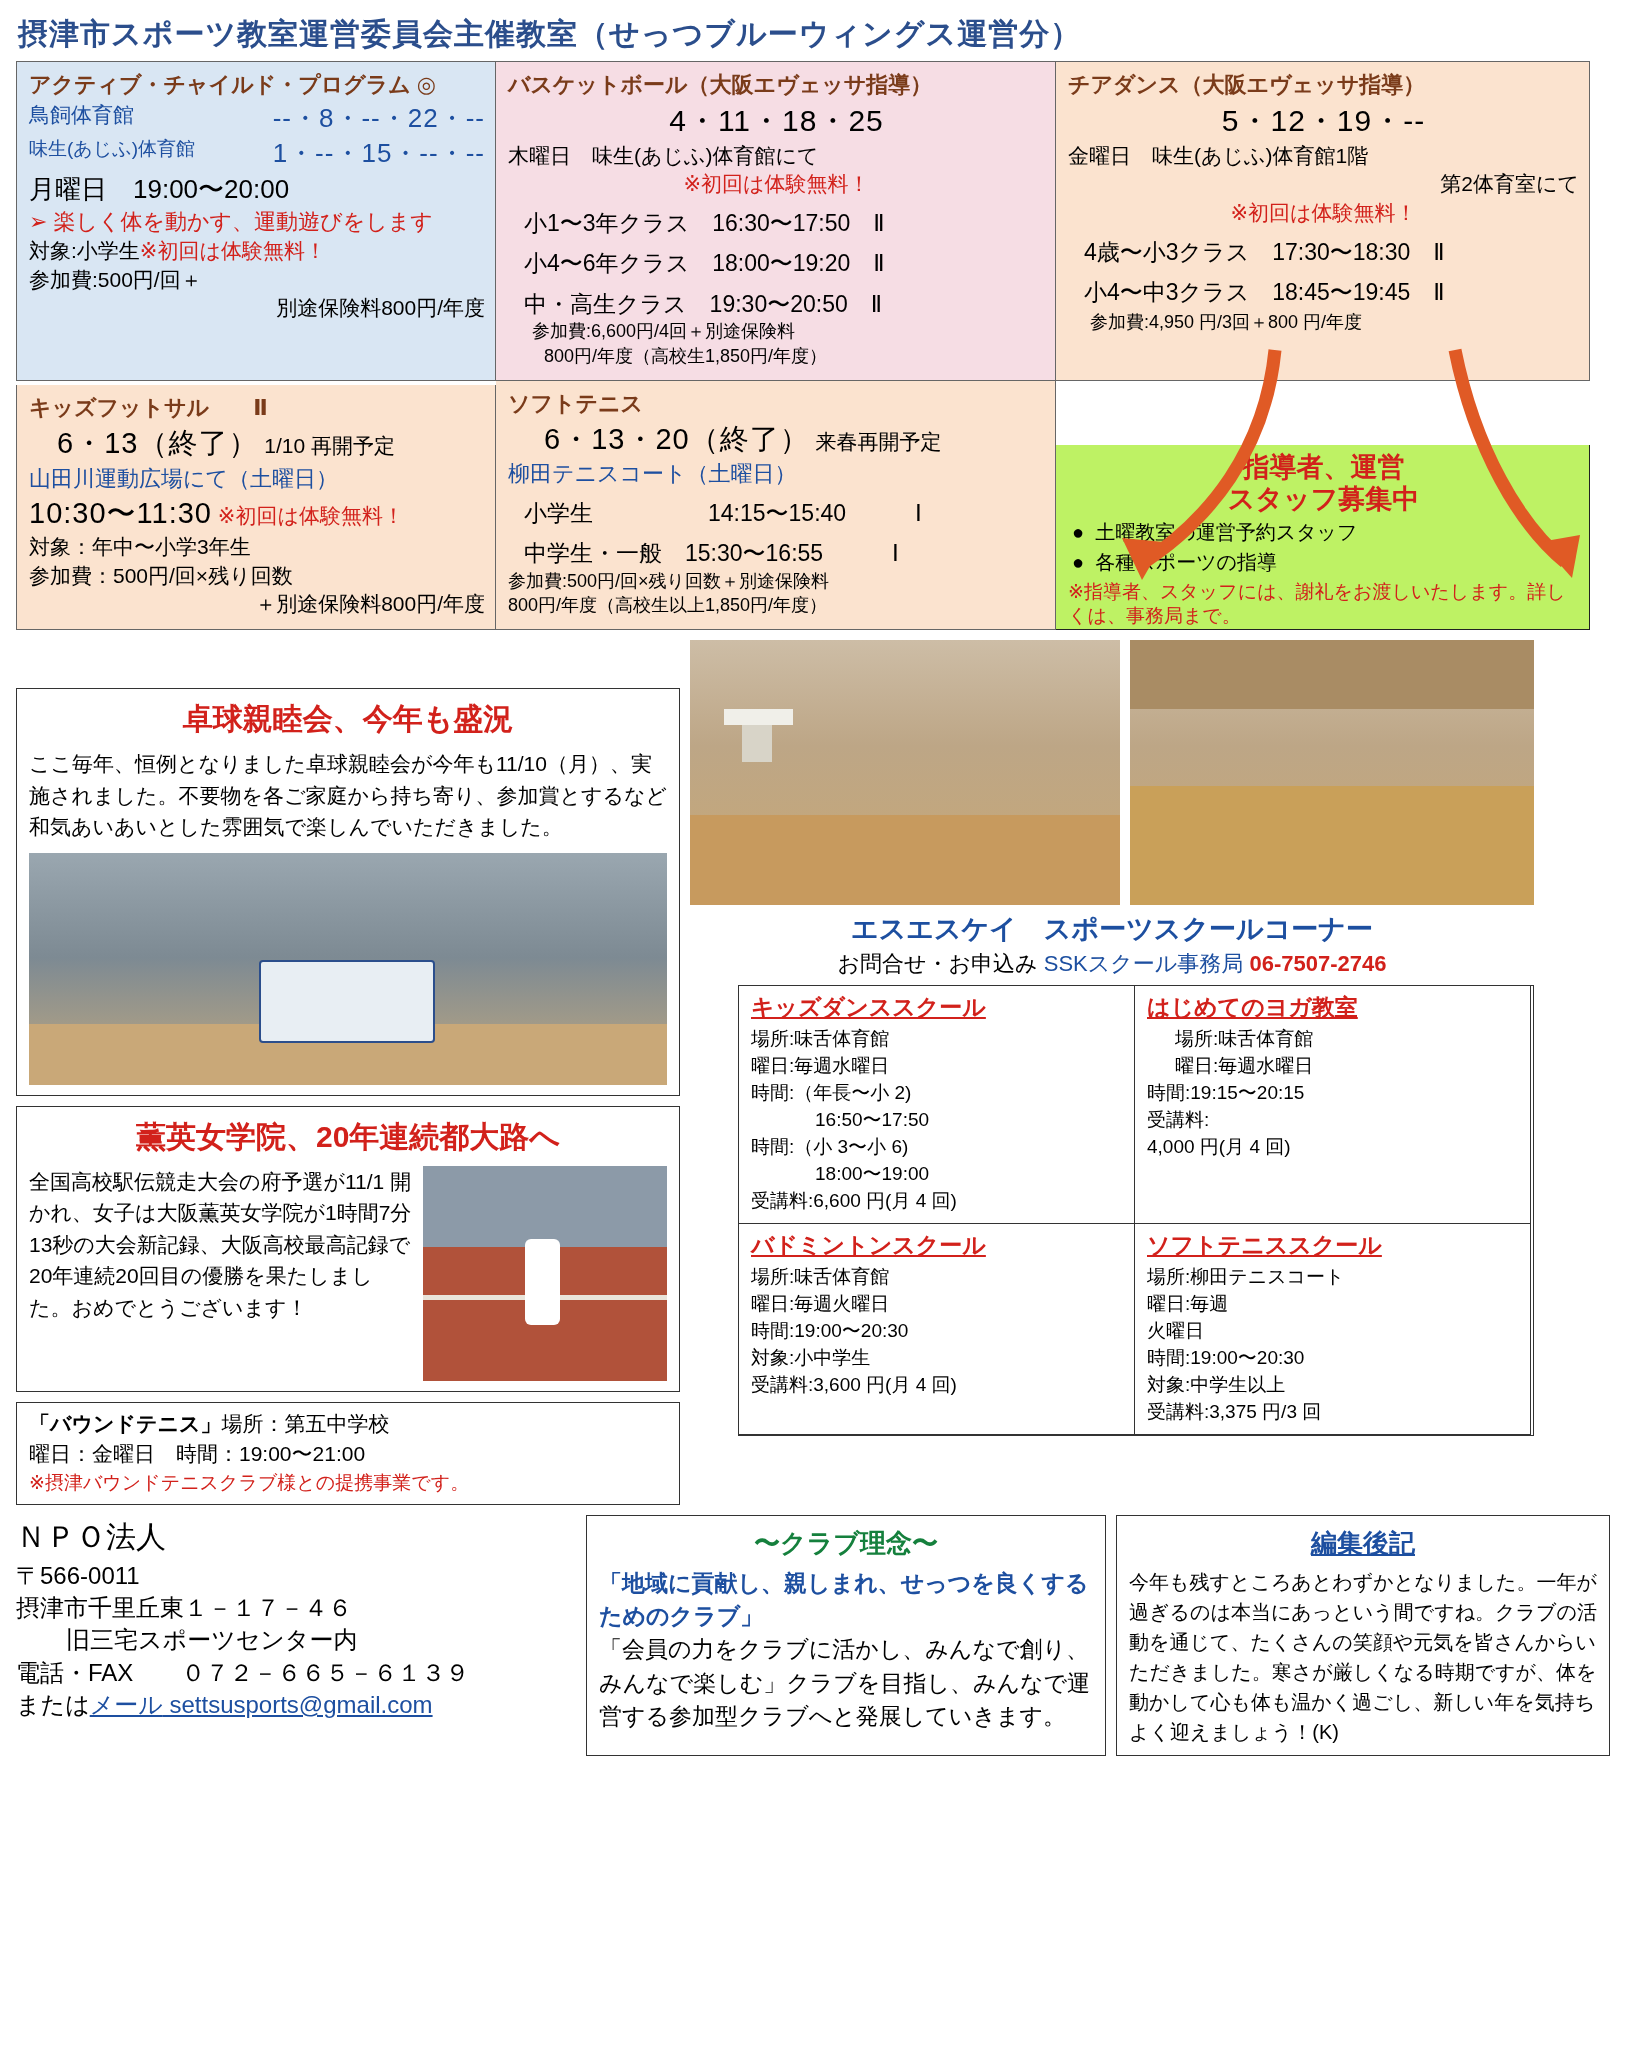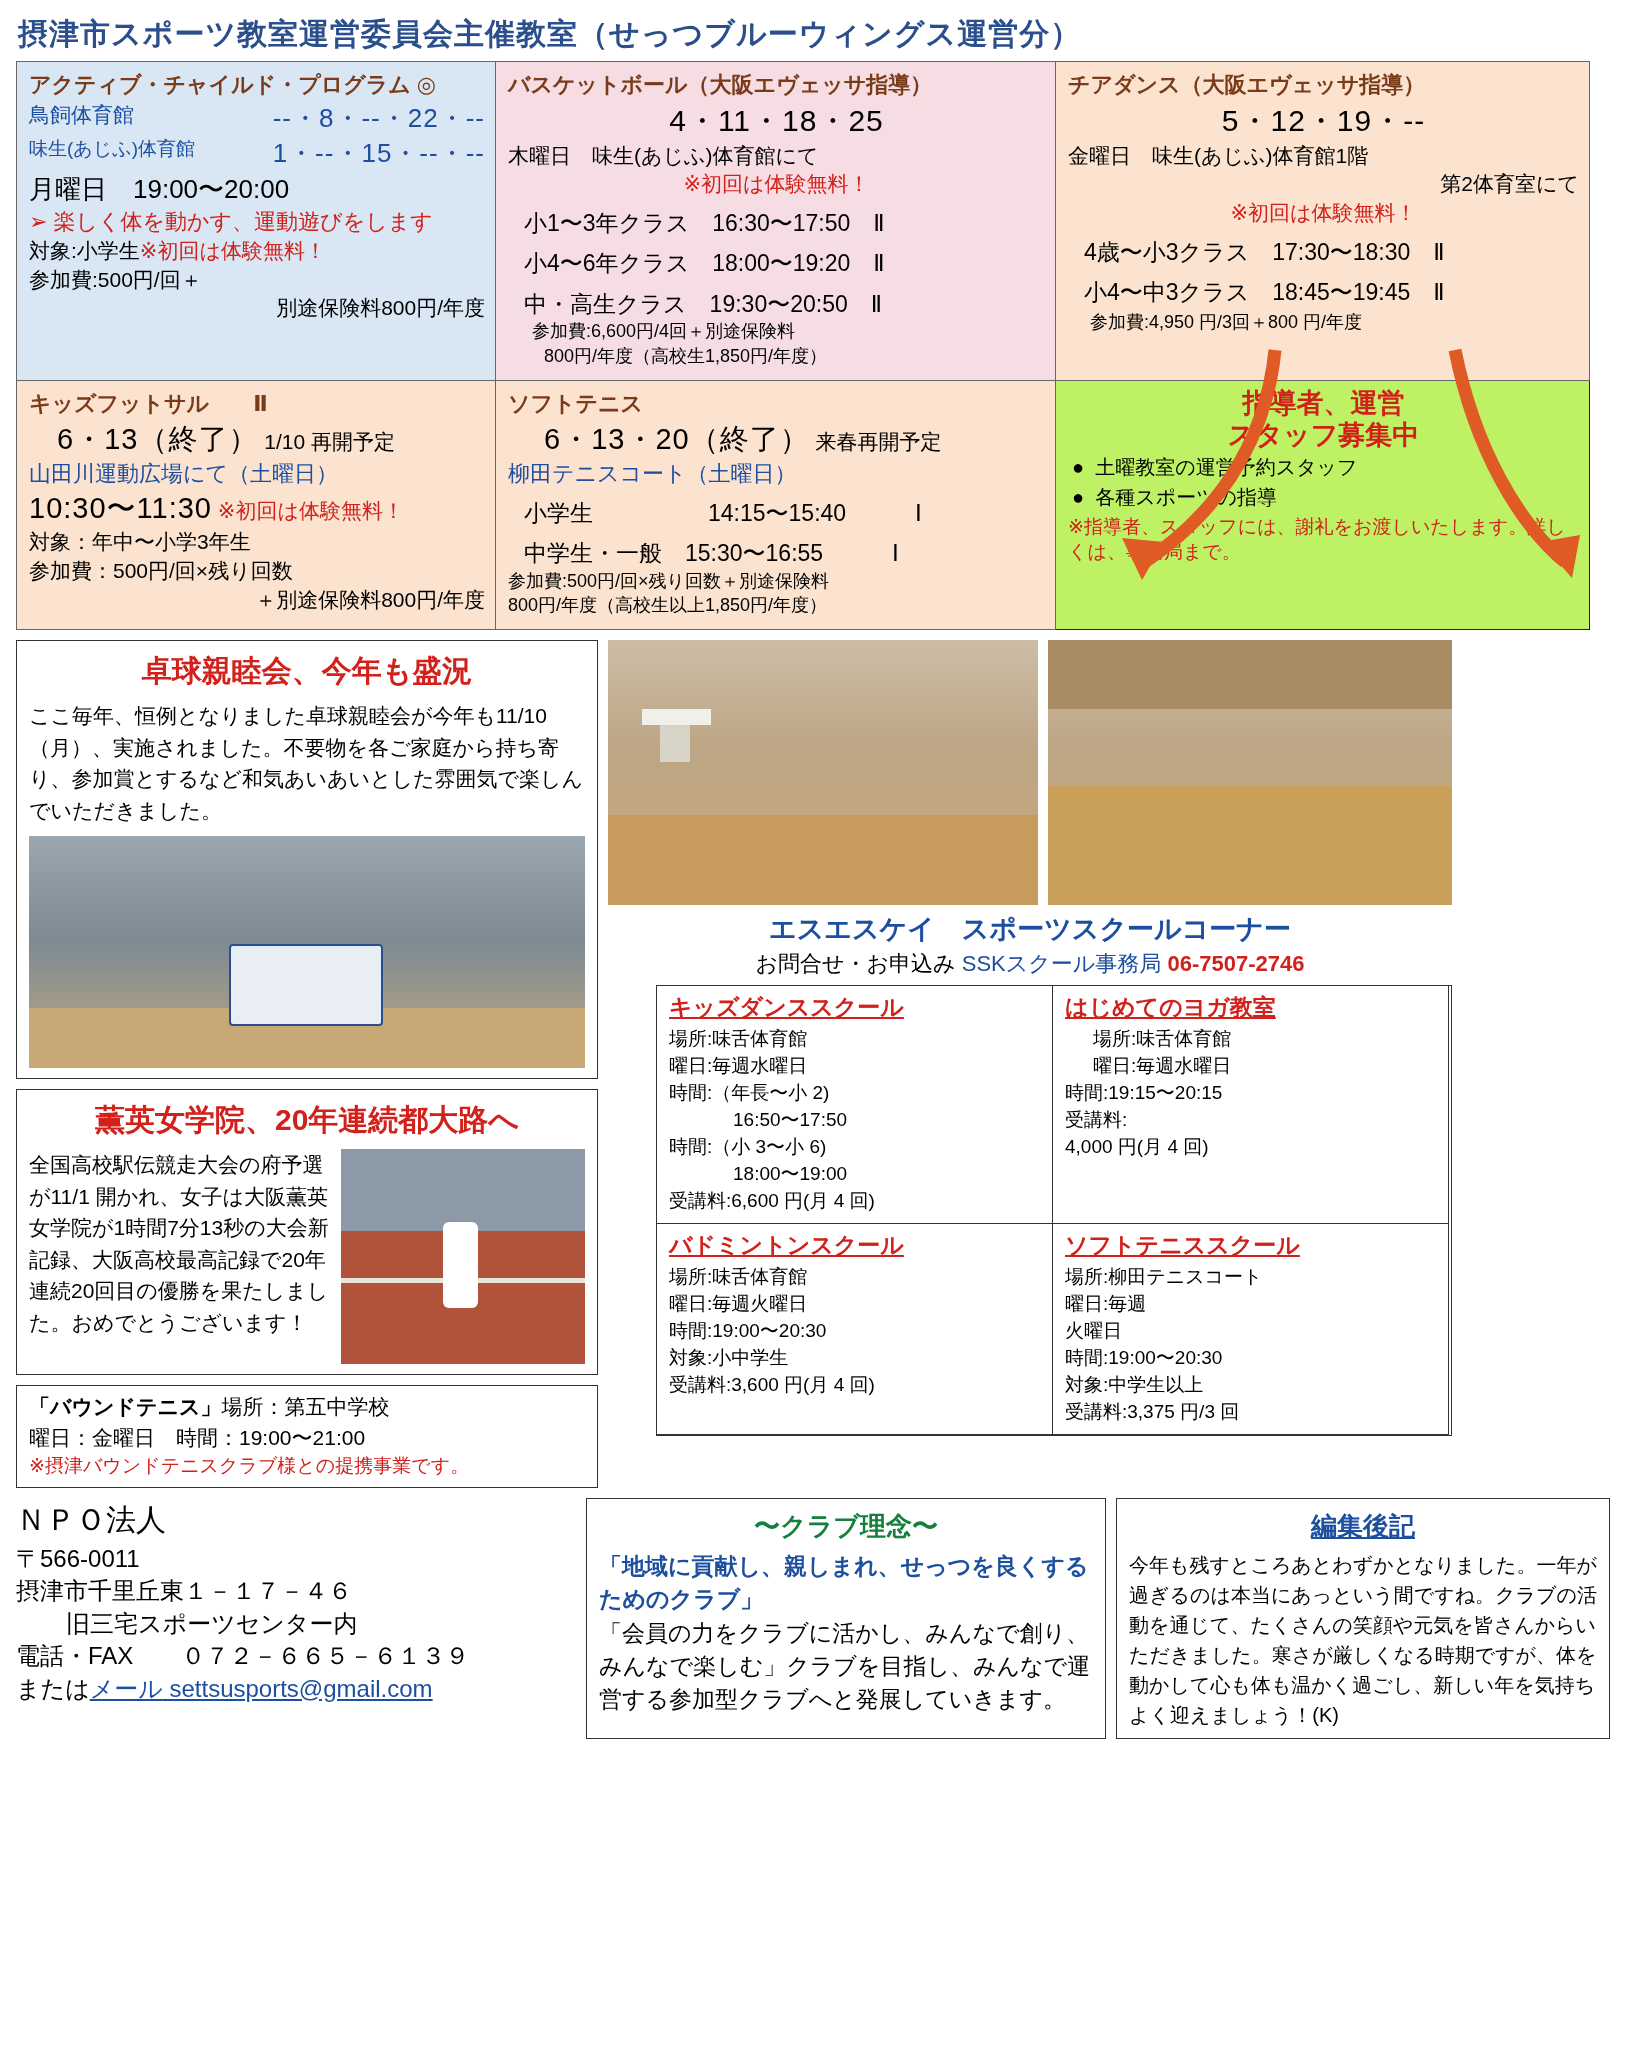--- a/index.html
+++ b/index.html
@@ -21,40 +21,40 @@
   .red{color:#d2211b;}
   .blue{color:#1d4fa0;}
   .ctr{text-align:center;}
 
   
   .grid1{display:flex;margin:0 16px;gap:0;}
   .c-acp{width:480px;background:#d9e6f3;border:1px solid #666;padding:8px 10px 10px 12px;box-sizing:border-box;}
   .c-bb{width:560px;background:#f6dde4;border:1px solid #666;border-left:none;padding:8px 10px 10px 12px;box-sizing:border-box;}
   .c-cd{width:534px;background:#fbe3cf;border:1px solid #666;border-left:none;padding:8px 10px 10px 12px;box-sizing:border-box;}
 
-  .grid2{display:flex;margin:0 16px;}
+  .grid2{display:flex;margin:0 16px;align-items:flex-end;}
   .c-fs{width:480px;background:#fbe3cf;border:1px solid #666;border-top:none;padding:8px 10px 10px 12px;box-sizing:border-box;}
   .c-st{width:560px;background:#fbe3cf;border:1px solid #666;border-top:none;border-left:none;padding:8px 10px 10px 12px;box-sizing:border-box;}
   .c-rec{width:534px;background:#bef264;border:1px solid #222;border-top:none;border-left:none;padding:6px 10px 0 12px;box-sizing:border-box;}
 
   .ln{line-height:1.32;font-size:21px;margin:1px 0;}
   .ln.big{font-size:26px;}
   .ln.mid{font-size:23px;}
   .ln.sm{font-size:18px;}
   .r{text-align:right;}
   .dates{font-size:26px;letter-spacing:1px;}
 
   
   .rec-h{color:#d2211b;font-weight:bold;font-size:27px;text-align:center;line-height:1.2;}
   .rec-li{font-size:20px;margin:3px 0 3px 4px;}
   .rec-note{font-size:19px;color:#d2211b;line-height:1.3;margin-top:4px;}
 
   
   .mid{display:flex;margin:10px 16px 0 16px;gap:10px;}
-  .col-l{width:582px;}
+  .col-l{width:664px;margin-top:48px;}
   .col-r{width:844px;}
 
   .article{border:1px solid #333;padding:8px 12px 10px 12px;box-sizing:border-box;}
   .art-h{color:#d2211b;font-weight:bold;font-size:30px;text-align:center;margin:2px 0 8px 0;}
   .art-p{font-size:21px;line-height:1.5;}
 
   .photo{background:#6b6b6b;position:relative;overflow:hidden;}
   .ph-gym{background:linear-gradient(180deg,#cdbda6 0%,#bda686 40%,#c8a875 100%);}
   .ph-group{background:linear-gradient(180deg,#9aa7b0 0%,#7d8a93 45%,#c2a97f 100%);}
   .ph-track{background:linear-gradient(180deg,#9db0c4 0%,#6f8096 40%,#b55a41 60%,#a44b36 100%);}

